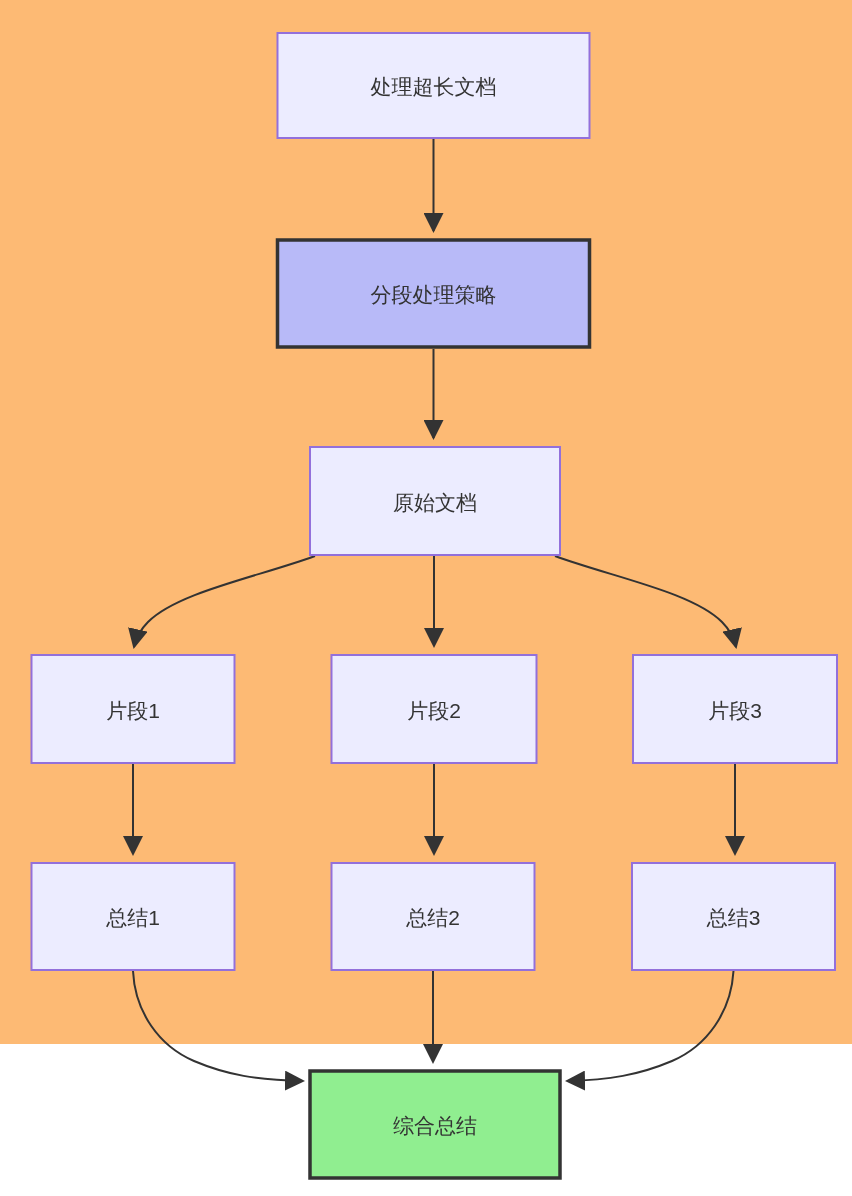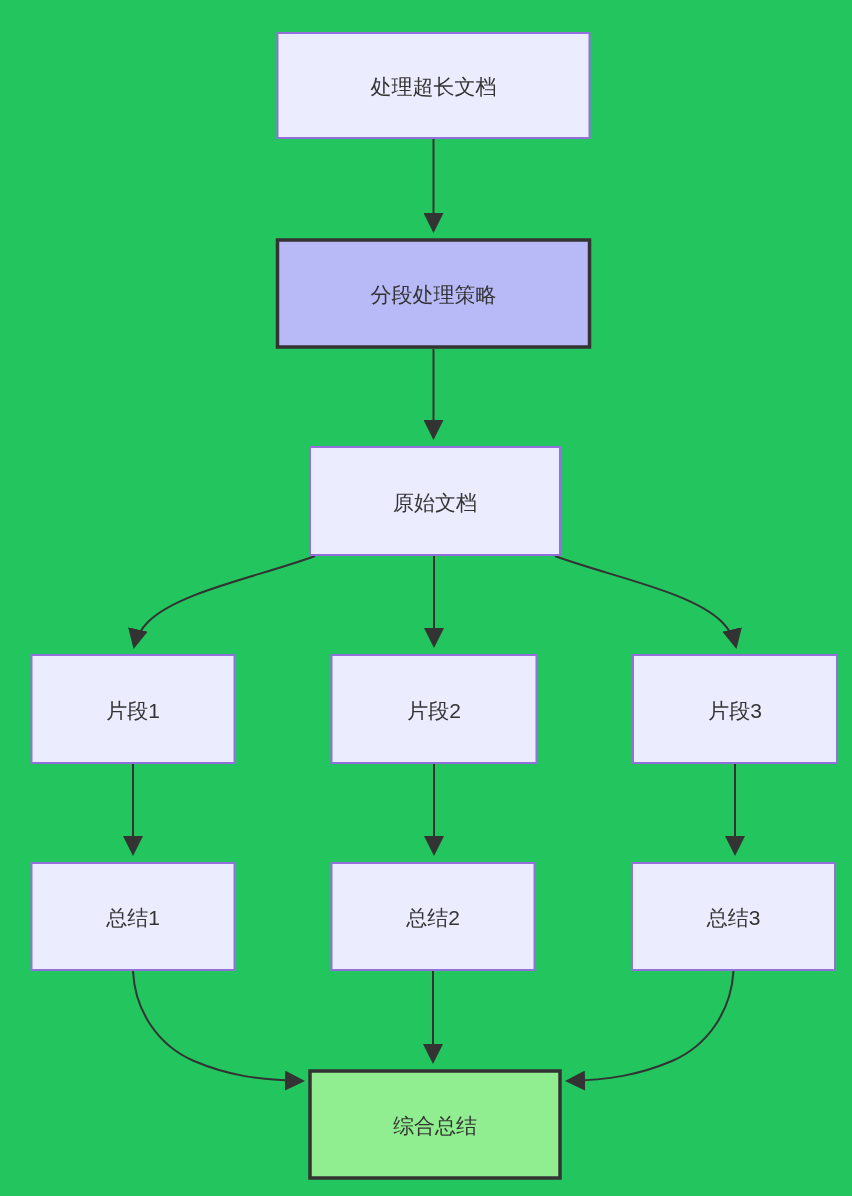--- a/index.html
+++ b/index.html
@@ -6,22 +6,22 @@
     margin: 0;
     padding: 0;
     background: #ffffff;
     width: 852px;
     height: 1196px;
     overflow: hidden;
   }
   .canvas {
     position: relative;
     width: 852px;
-    height: 1196px;
-    background: #22c55e;
+    height: 1044px;
+    background: #fdba74;
     text-decoration: underline;
   }
   .node-default {
     fill: #ECECFF;
     stroke: #9370DB;
     stroke-width: 2;
   }
   .node-accent {
     fill: #b8baf8;
     stroke: #333333;

